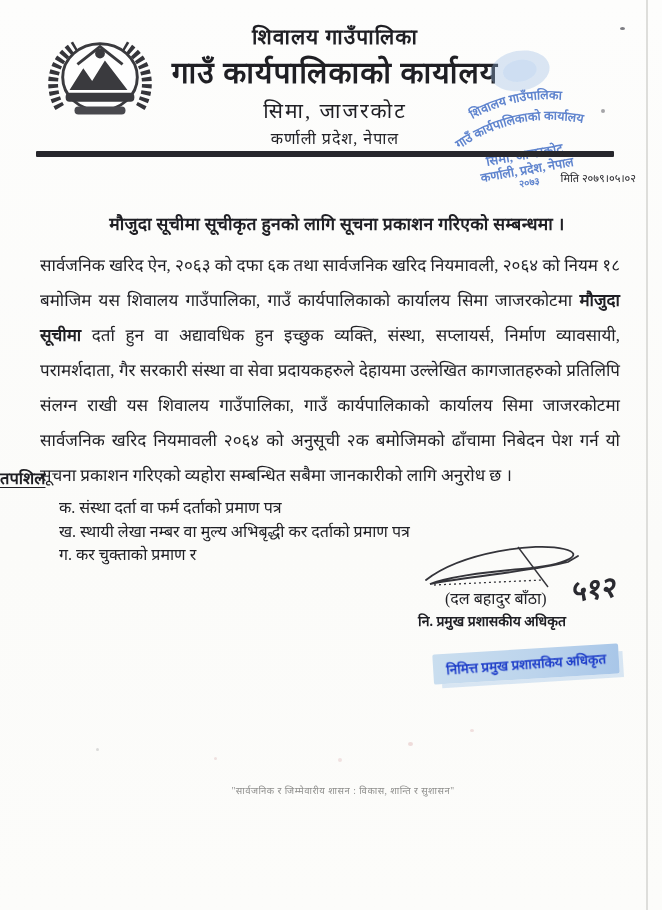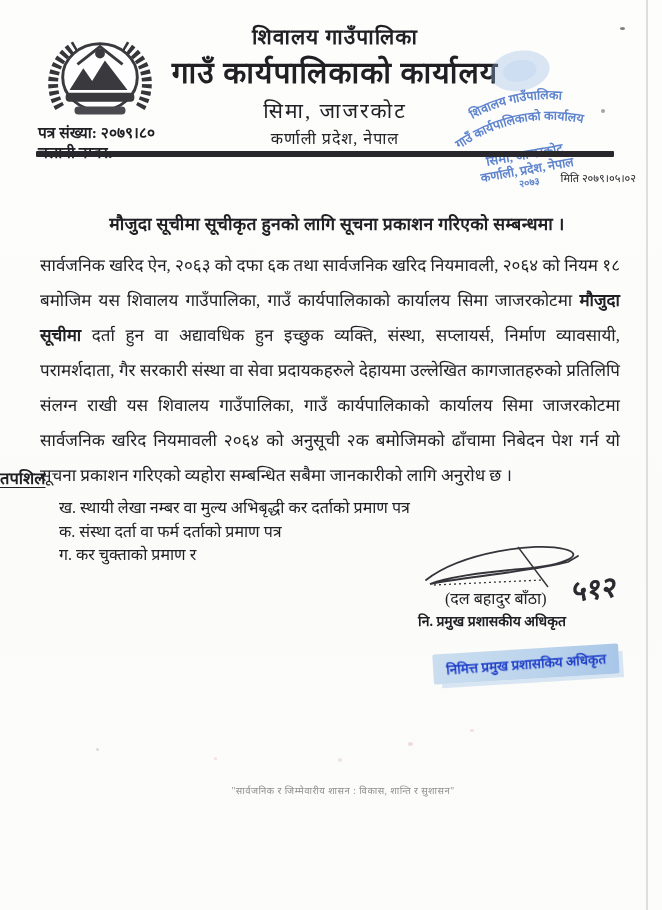--- a/index.html
+++ b/index.html
@@ -103,38 +103,34 @@
       </text>
       <text font-size="12.5" font-weight="bold" fill="#4a74c8" font-family="Liberation Serif, DejaVu Serif, serif">
         <textPath href="#arcB" startOffset="50%" text-anchor="middle">गाउँ कार्यपालिकाको कार्यालय</textPath>
       </text>
       <text x="90" y="112" font-size="13" font-weight="bold" fill="#4a74c8" text-anchor="middle" font-family="Liberation Serif, DejaVu Serif, serif">सिमा, जाजरकोट</text>
       <text x="90" y="127" font-size="12.5" font-weight="bold" fill="#4a74c8" text-anchor="middle" font-family="Liberation Serif, DejaVu Serif, serif">कर्णाली, प्रदेश, नेपाल</text>
       <text x="90" y="139" font-size="10" font-weight="bold" fill="#4a74c8" text-anchor="middle" font-family="Liberation Serif, DejaVu Serif, serif">२०७३</text>
     </svg>
   </div>
 
-  <div class="ref-block">
-    <div>पत्र संख्या: २०७९।८०</div>
-    <div>चलानी नम्बर:</div>
-  </div>
 
   <div class="rule"></div>
 
   <div class="date-line">मिति २०७९।०५।०२</div>
 
   <div class="subject">मौजुदा सूचीमा सूचीकृत हुनको लागि सूचना प्रकाशन गरिएको सम्बन्धमा ।</div>
 
   <div class="body-par"><span>सार्वजनिक खरिद ऐन, २०६३ को दफा ६क तथा सार्वजनिक खरिद नियमावली, २०६४ को नियम १८ बमोजिम यस शिवालय गाउँपालिका, गाउँ कार्यपालिकाको कार्यालय सिमा जाजरकोटमा </span><span class="bold">मौजुदा सूचीमा</span><span> दर्ता हुन वा अद्यावधिक हुन इच्छुक व्यक्ति, संस्था, सप्लायर्स, निर्माण व्यावसायी, परामर्शदाता, गैर सरकारी संस्था वा सेवा प्रदायकहरुले देहायमा उल्लेखित कागजातहरुको प्रतिलिपि संलग्न राखी यस शिवालय गाउँपालिका, गाउँ कार्यपालिकाको कार्यालय सिमा जाजरकोटमा सार्वजनिक खरिद नियमावली २०६४ को अनुसूची २क बमोजिमको ढाँचामा निबेदन पेश गर्न यो सूचना प्रकाशन गरिएको व्यहोरा सम्बन्धित सबैमा जानकारीको लागि अनुरोध छ ।</span></div>
 
   <div class="details">
     <div class="details-heading">तपशिल</div>
     <div class="details-items">
+      <div>क. संस्था दर्ता वा फर्म दर्ताको प्रमाण पत्र</div>
       <div>ख. स्थायी लेखा नम्बर वा मुल्य अभिबृद्धी कर दर्ताको प्रमाण पत्र</div>
-      <div>क. संस्था दर्ता वा फर्म दर्ताको प्रमाण पत्र</div>
       <div>ग. कर चुक्ताको प्रमाण र</div>
     </div>
   </div>
 
   <div class="sig-swoosh">
     <svg viewBox="0 0 210 58" width="210" height="58">
       <path d="M8 40 C 44 12, 118 2, 146 9 C 168 14, 150 25, 104 29 C 64 32, 26 38, 12 44 C 52 36, 118 31, 150 22 L 160 16" fill="none" stroke="#34343a" stroke-width="1.8" stroke-linecap="round"></path>
       <path d="M16 45 L124 40" fill="none" stroke="#34343a" stroke-width="1.3" stroke-dasharray="2 3"></path>
       <path d="M100 7 L130 47" fill="none" stroke="#34343a" stroke-width="1.4"></path>
     </svg>

